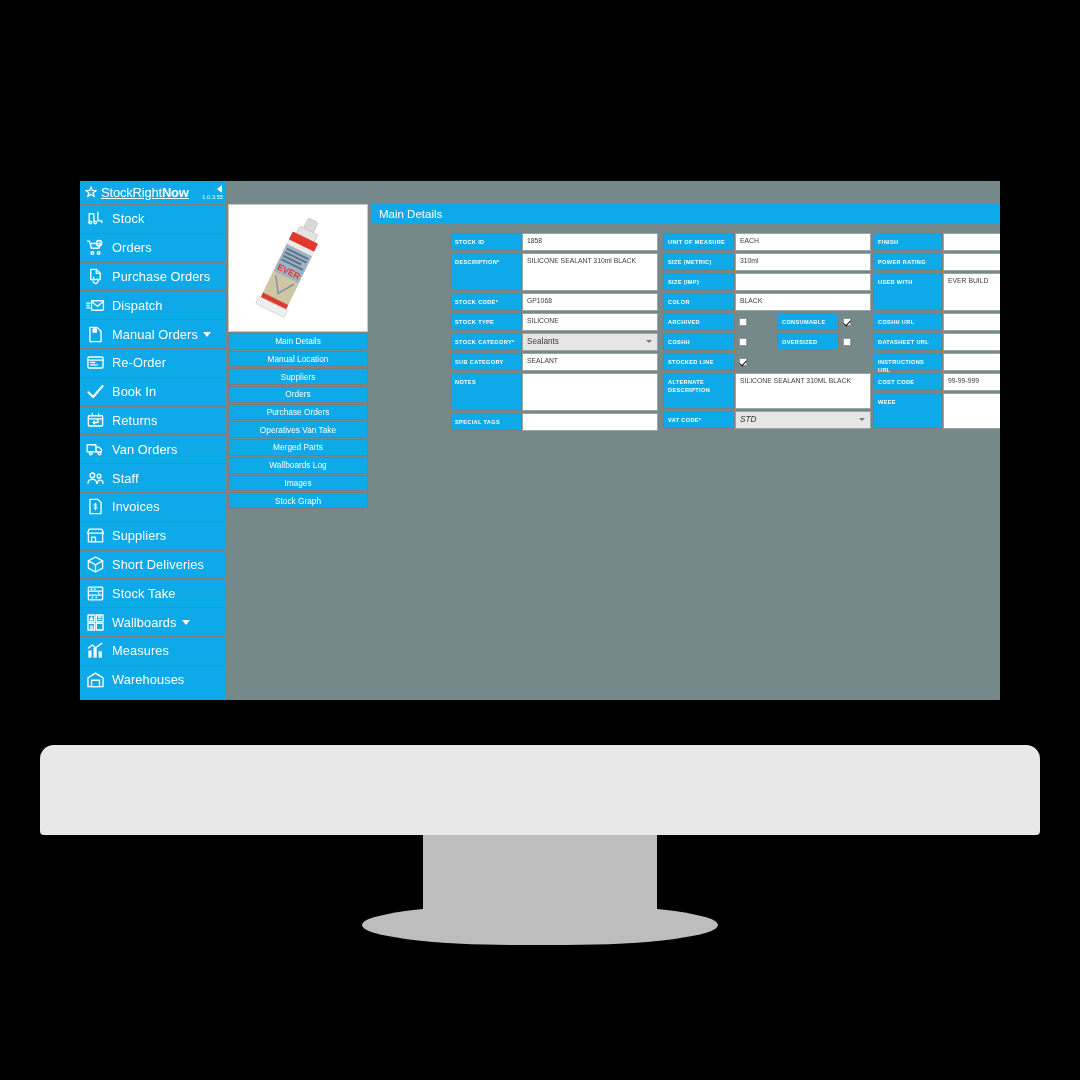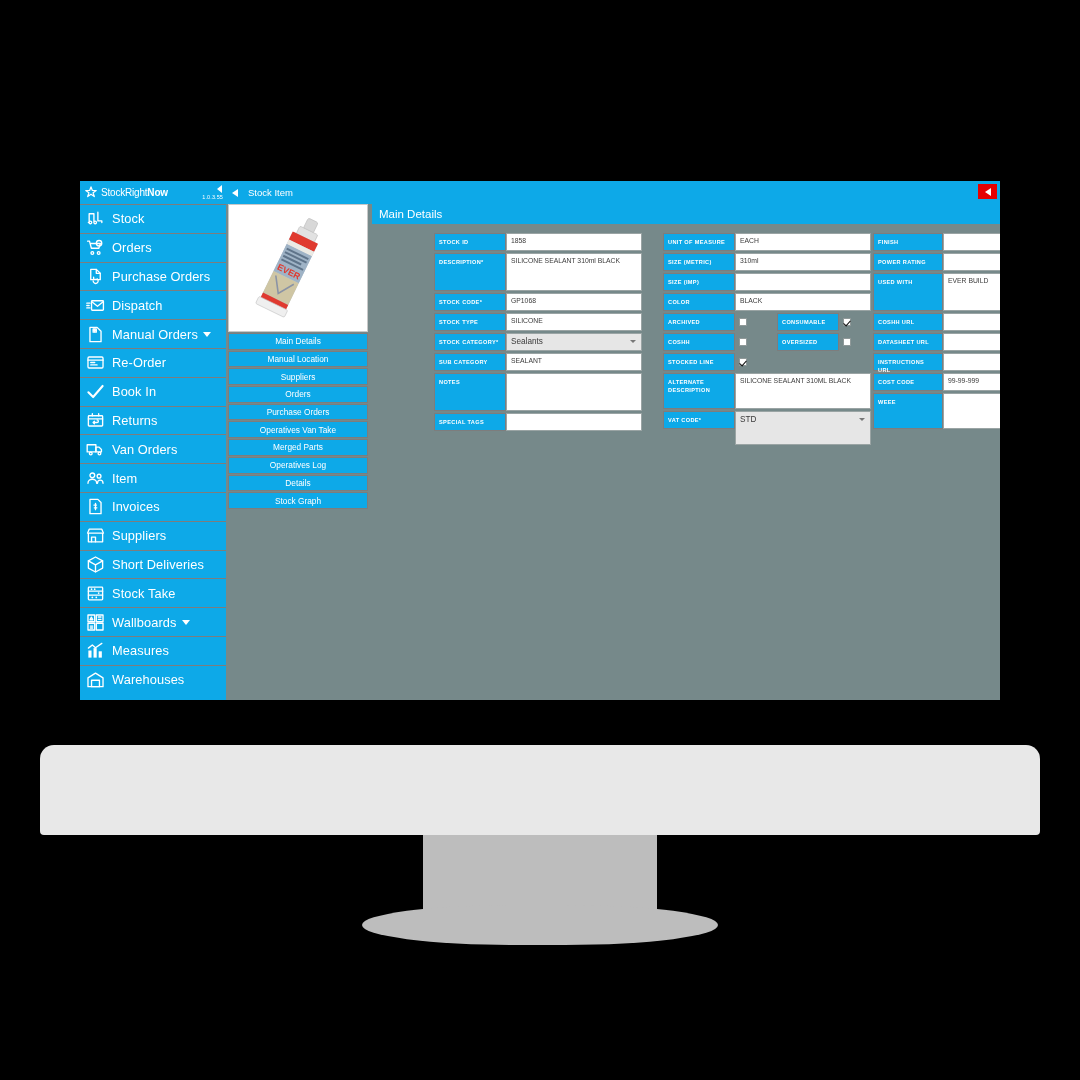--- a/index.html
+++ b/index.html
@@ -41,21 +41,21 @@
   #sidebar {
     position: absolute; left: 0; top: 0; width: 146px; height: 519px;
     background: #0da9e8;
   }
   .brand-row {
     position: relative; height: 23px;
     background: #0da9e8;
     display: flex; align-items: center; padding-left: 4px;
   }
   .star-icon { width: 14px; height: 14px; flex: 0 0 auto; margin-right: 3px; }
-  .brand-text { font-size: 10px; color: #fff; letter-spacing: -0.2px; white-space: nowrap; }
+  .brand-text { font-size: 13px; color: #fff; letter-spacing: -0.2px; white-space: nowrap; text-decoration: underline; }
   .brand-text b { font-weight: bold; }
   .collapse-arrow {
     position: absolute; right: 4px; top: 4px;
     width: 0; height: 0;
     border-top: 4px solid transparent; border-bottom: 4px solid transparent;
     border-right: 5px solid #fff;
   }
   .version {
     position: absolute; right: 3px; top: 13px;
     font-size: 5.5px; color: #fff; letter-spacing: 0.1px;
@@ -132,21 +132,21 @@
 
   
   #main-details-bar {
     position: absolute; left: 146px; top: 0; width: 628px; height: 20px;
     background: #0da9e8;
     color: #fff; font-size: 11.5px;
     display: flex; align-items: center; padding-left: 7px;
   }
 
   .col { position: absolute; top: 29px; }
-  #col1 { left: 208px; width: 210px; }
+  #col1 { left: 224px; width: 210px; }
   #col2 { left: 437px; width: 210px; }
   #col3 { left: 647px; width: 208px; }
 
   .frow { display: flex; margin-bottom: 2px; }
   .flabel {
     background: #0da9e8;
     color: #fff;
     font-size: 5.6px;
     font-weight: bold;
     letter-spacing: 0.35px;
@@ -307,21 +307,21 @@
             <span class="nav-label">Van Orders</span>
           </div>
           <div class="nav-item">
             <span class="nav-ico">
               <svg viewBox="0 0 24 24">
                 <circle cx="8" cy="8" r="3" fill="none" stroke="#fff" stroke-width="1.7" stroke-linecap="round" stroke-linejoin="round"></circle>
                 <circle cx="16.5" cy="9" r="2.4" fill="none" stroke="#fff" stroke-width="1.7" stroke-linecap="round" stroke-linejoin="round"></circle>
                 <path d="M2.5 18c0-3 2.5-5 5.5-5s5.5 2 5.5 5M14.5 18c0-2.4 1.4-4 3.5-4s3.5 1.6 3.5 4" fill="none" stroke="#fff" stroke-width="1.7" stroke-linecap="round" stroke-linejoin="round"></path>
               </svg>
             </span>
-            <span class="nav-label">Item</span>
+            <span class="nav-label">Staff</span>
           </div>
           <div class="nav-item">
             <span class="nav-ico">
               <svg viewBox="0 0 24 24">
                 <path d="M5 3h10l4 4v14H5z" fill="none" stroke="#fff" stroke-width="1.7" stroke-linecap="round" stroke-linejoin="round"></path>
                 <path d="M12 8v8M10 10.2h3.2M10.5 13.7h3.2" fill="none" stroke="#fff" stroke-width="1.7" stroke-linecap="round" stroke-linejoin="round"></path>
               </svg>
             </span>
             <span class="nav-label">Invoices</span>
           </div>
@@ -386,27 +386,20 @@
               <svg viewBox="0 0 24 24">
                 <path d="M2.5 10L12 4l9.5 6v11h-19z" fill="none" stroke="#fff" stroke-width="1.7" stroke-linecap="round" stroke-linejoin="round"></path>
                 <rect x="7" y="13" width="10" height="8" fill="none" stroke="#fff" stroke-width="1.7" stroke-linecap="round" stroke-linejoin="round"></rect>
               </svg>
             </span>
             <span class="nav-label">Warehouses</span>
           </div>
         </div>
     </div>
 
-    <div id="win-header">
-      <span id="back-arrow"></span>
-      <span id="win-title">Stock Item</span>
-      <div id="close-btn">
-        <span class="tri"></span>
-      </div>
-    </div>
 
     <div id="content">
 
       <div id="product-panel">
         <div id="product-image">
           <svg class="tube-wrap" viewBox="0 0 140 128">
             <g transform="rotate(26 70 64)">
               <rect x="56" y="14" width="11" height="12" rx="2" fill="#d8d8d8" stroke="#bbb" stroke-width="0.6"></rect>
               <rect x="52" y="25" width="20" height="9" rx="1.5" fill="#e2e2e2" stroke="#bbb" stroke-width="0.6"></rect>
               <rect x="48" y="33" width="28" height="74" rx="2" fill="#b9c4cf"></rect>
@@ -441,24 +434,24 @@
             <div class="tab-btn">
               <span>Purchase Orders</span>
             </div>
             <div class="tab-btn">
               <span>Operatives Van Take</span>
             </div>
             <div class="tab-btn">
               <span>Merged Parts</span>
             </div>
             <div class="tab-btn">
-              <span>Operatives Log</span>
-            </div>
-            <div class="tab-btn">
-              <span>Details</span>
+              <span>Wallboards Log</span>
+            </div>
+            <div class="tab-btn">
+              <span>Images</span>
             </div>
             <div class="tab-btn">
               <span>Stock Graph</span>
             </div>
           </div>
       </div>
 
       <div id="main-details-bar">
         <span>Main Details</span>
       </div>
@@ -539,21 +532,21 @@
             <div class="cb-cell" style="width: 42px; height: 18px;">
               <span class="cbox checked"></span>
             </div>
           </div>
           <div class="frow">
             <div class="flabel" style="width: 72px; height: 36px;">ALTERNATE DESCRIPTION</div>
             <div class="fval" style="width: 136px; height: 36px;"><span>SILICONE SEALANT 310ML BLACK</span></div>
           </div>
           <div class="frow">
             <div class="flabel" style="width: 72px; height: 18px;">VAT CODE*</div>
-            <div class="fval select" style="width: 136px; height: 34px;"><span>STD</span><span class="arrow"></span></div>
+            <div class="fval select" style="width: 136px; height: 18px; font-style: italic;"><span>STD</span><span class="arrow"></span></div>
           </div>
         </div>
       <div class="col" id="col3">
           <div class="frow">
             <div class="flabel" style="width: 70px; height: 18px;">FINISH</div>
             <div class="fval" style="width: 136px; height: 18px;"><span></span></div>
           </div>
           <div class="frow">
             <div class="flabel" style="width: 70px; height: 18px;">POWER RATING</div>
             <div class="fval" style="width: 136px; height: 18px;"><span></span></div>

